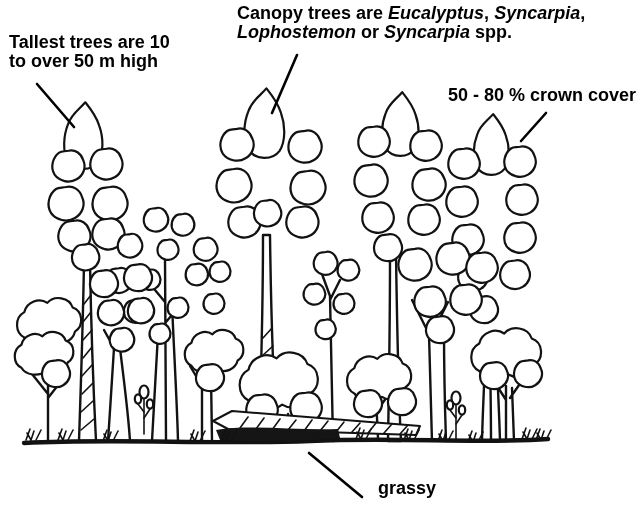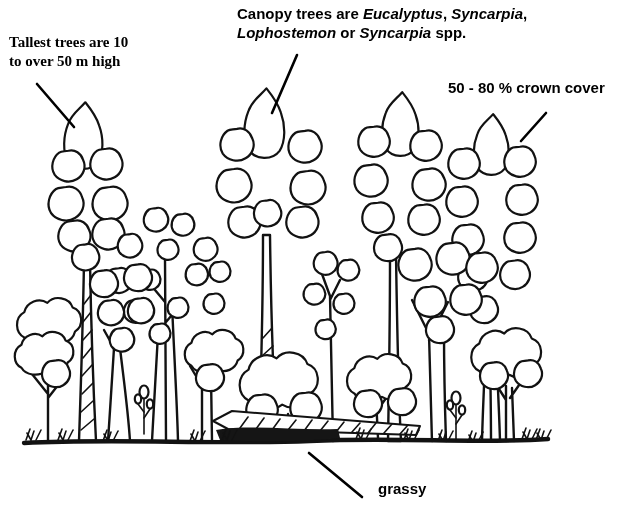--- a/index.html
+++ b/index.html
@@ -1,19 +1,19 @@
 <!DOCTYPE html>
 <html><head>
 <meta charset="utf-8">
 <style>
   html,body { margin:0; padding:0; background:#ffffff; }
   body { width:643px; height:525px; font-family:"Liberation Sans", sans-serif; }
   .stage { position:relative; width:643px; height:525px; overflow:hidden; background:#fff; }
   .stage svg { position:absolute; left:0; top:0; }
-  .label { position:absolute; color:#000; font-weight:700; font-size:15px; line-height:19px; white-space:nowrap; }
+  .label { position:absolute; color:#000; font-weight:700; font-size:18px; line-height:19px; white-space:nowrap; }
   .italic { font-style:italic; }
   
   .blob  { fill:#fff; stroke:#121212; stroke-width:2.2; stroke-linejoin:round; }
   .trunk { fill:#fff; stroke:#121212; stroke-width:2.4; stroke-linejoin:round; }
   .line  { fill:none; stroke:#121212; stroke-width:2.4; stroke-linecap:round; }
   .thin  { fill:none; stroke:#121212; stroke-width:1.6; stroke-linecap:round; }
   .dark  { fill:#151515; stroke:none; }
   .logw  { fill:#fff; stroke:#121212; stroke-width:2; stroke-linejoin:round; }
   .lead  { fill:none; stroke:#000; stroke-width:2.6; stroke-linecap:round; }
   .ground{ fill:none; stroke:#121212; stroke-width:4.4; stroke-linecap:round; }
@@ -204,29 +204,29 @@
       <use href="#tuft" transform="translate(522,427)"></use>
       <use href="#tuft" transform="translate(536,428)"></use>
     </g>
 
     <path class="lead" d="M37,84 L74,127"></path>
     <path class="lead" d="M297,55 L272,113"></path>
     <path class="lead" d="M546,113 L521,141"></path>
     <path class="lead" d="M309,453 L362,497"></path>
   </svg>
 
-  <div class="label" style="left:9px; top:33px;font-family:Liberation Serif, serif;">
+  <div class="label" style="left:9px; top:33px;">
     <div>Tallest trees are 10</div>
     <div>to over 50 m high</div>
   </div>
 
   <div class="label" style="left:237px; top:4px;">
     <div><span>Canopy trees are </span><span class="italic">Eucalyptus</span><span>, </span><span class="italic">Syncarpia</span><span>,</span></div>
     <div><span class="italic">Lophostemon</span><span> or </span><span class="italic">Syncarpia</span><span> spp.</span></div>
   </div>
 
-  <div class="label" style="left:448px; top:78px;">50 - 80 % crown cover</div>
+  <div class="label" style="left:448px; top:86px;">50 - 80 % crown cover</div>
 
   <div class="label" style="left:378px; top:479px;">
     <div>grassy</div>
   </div>
 
 </div>
 
 </body></html>

